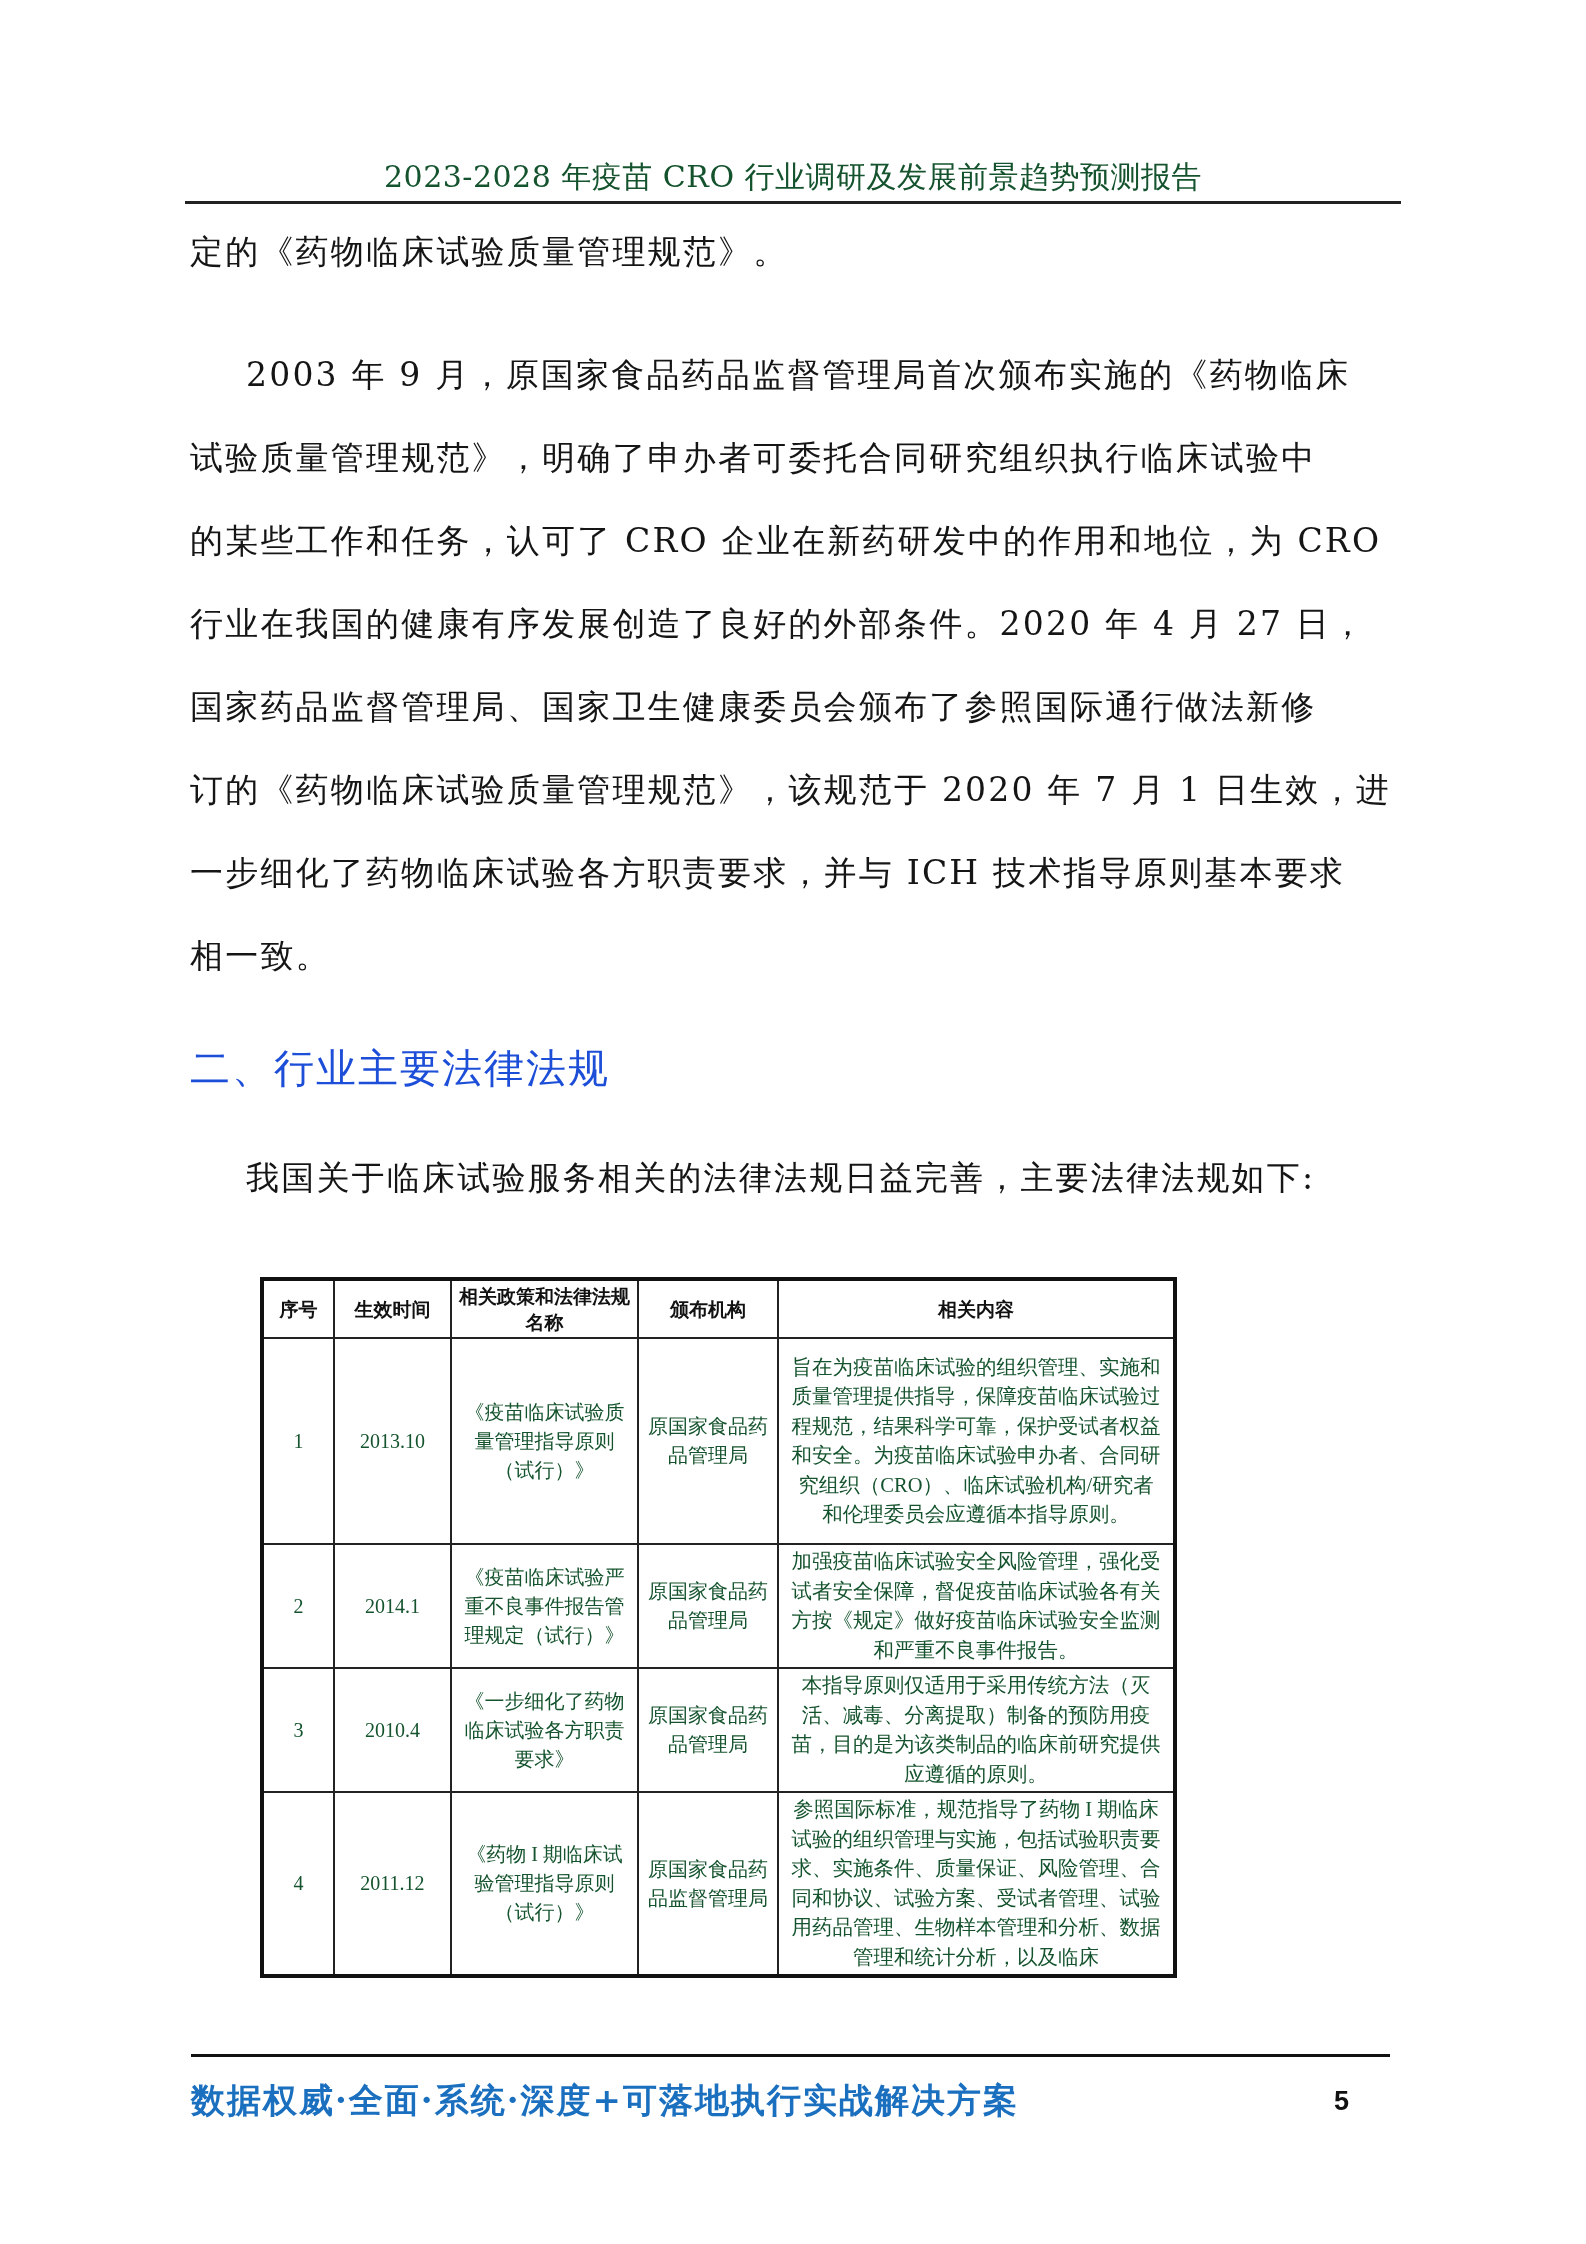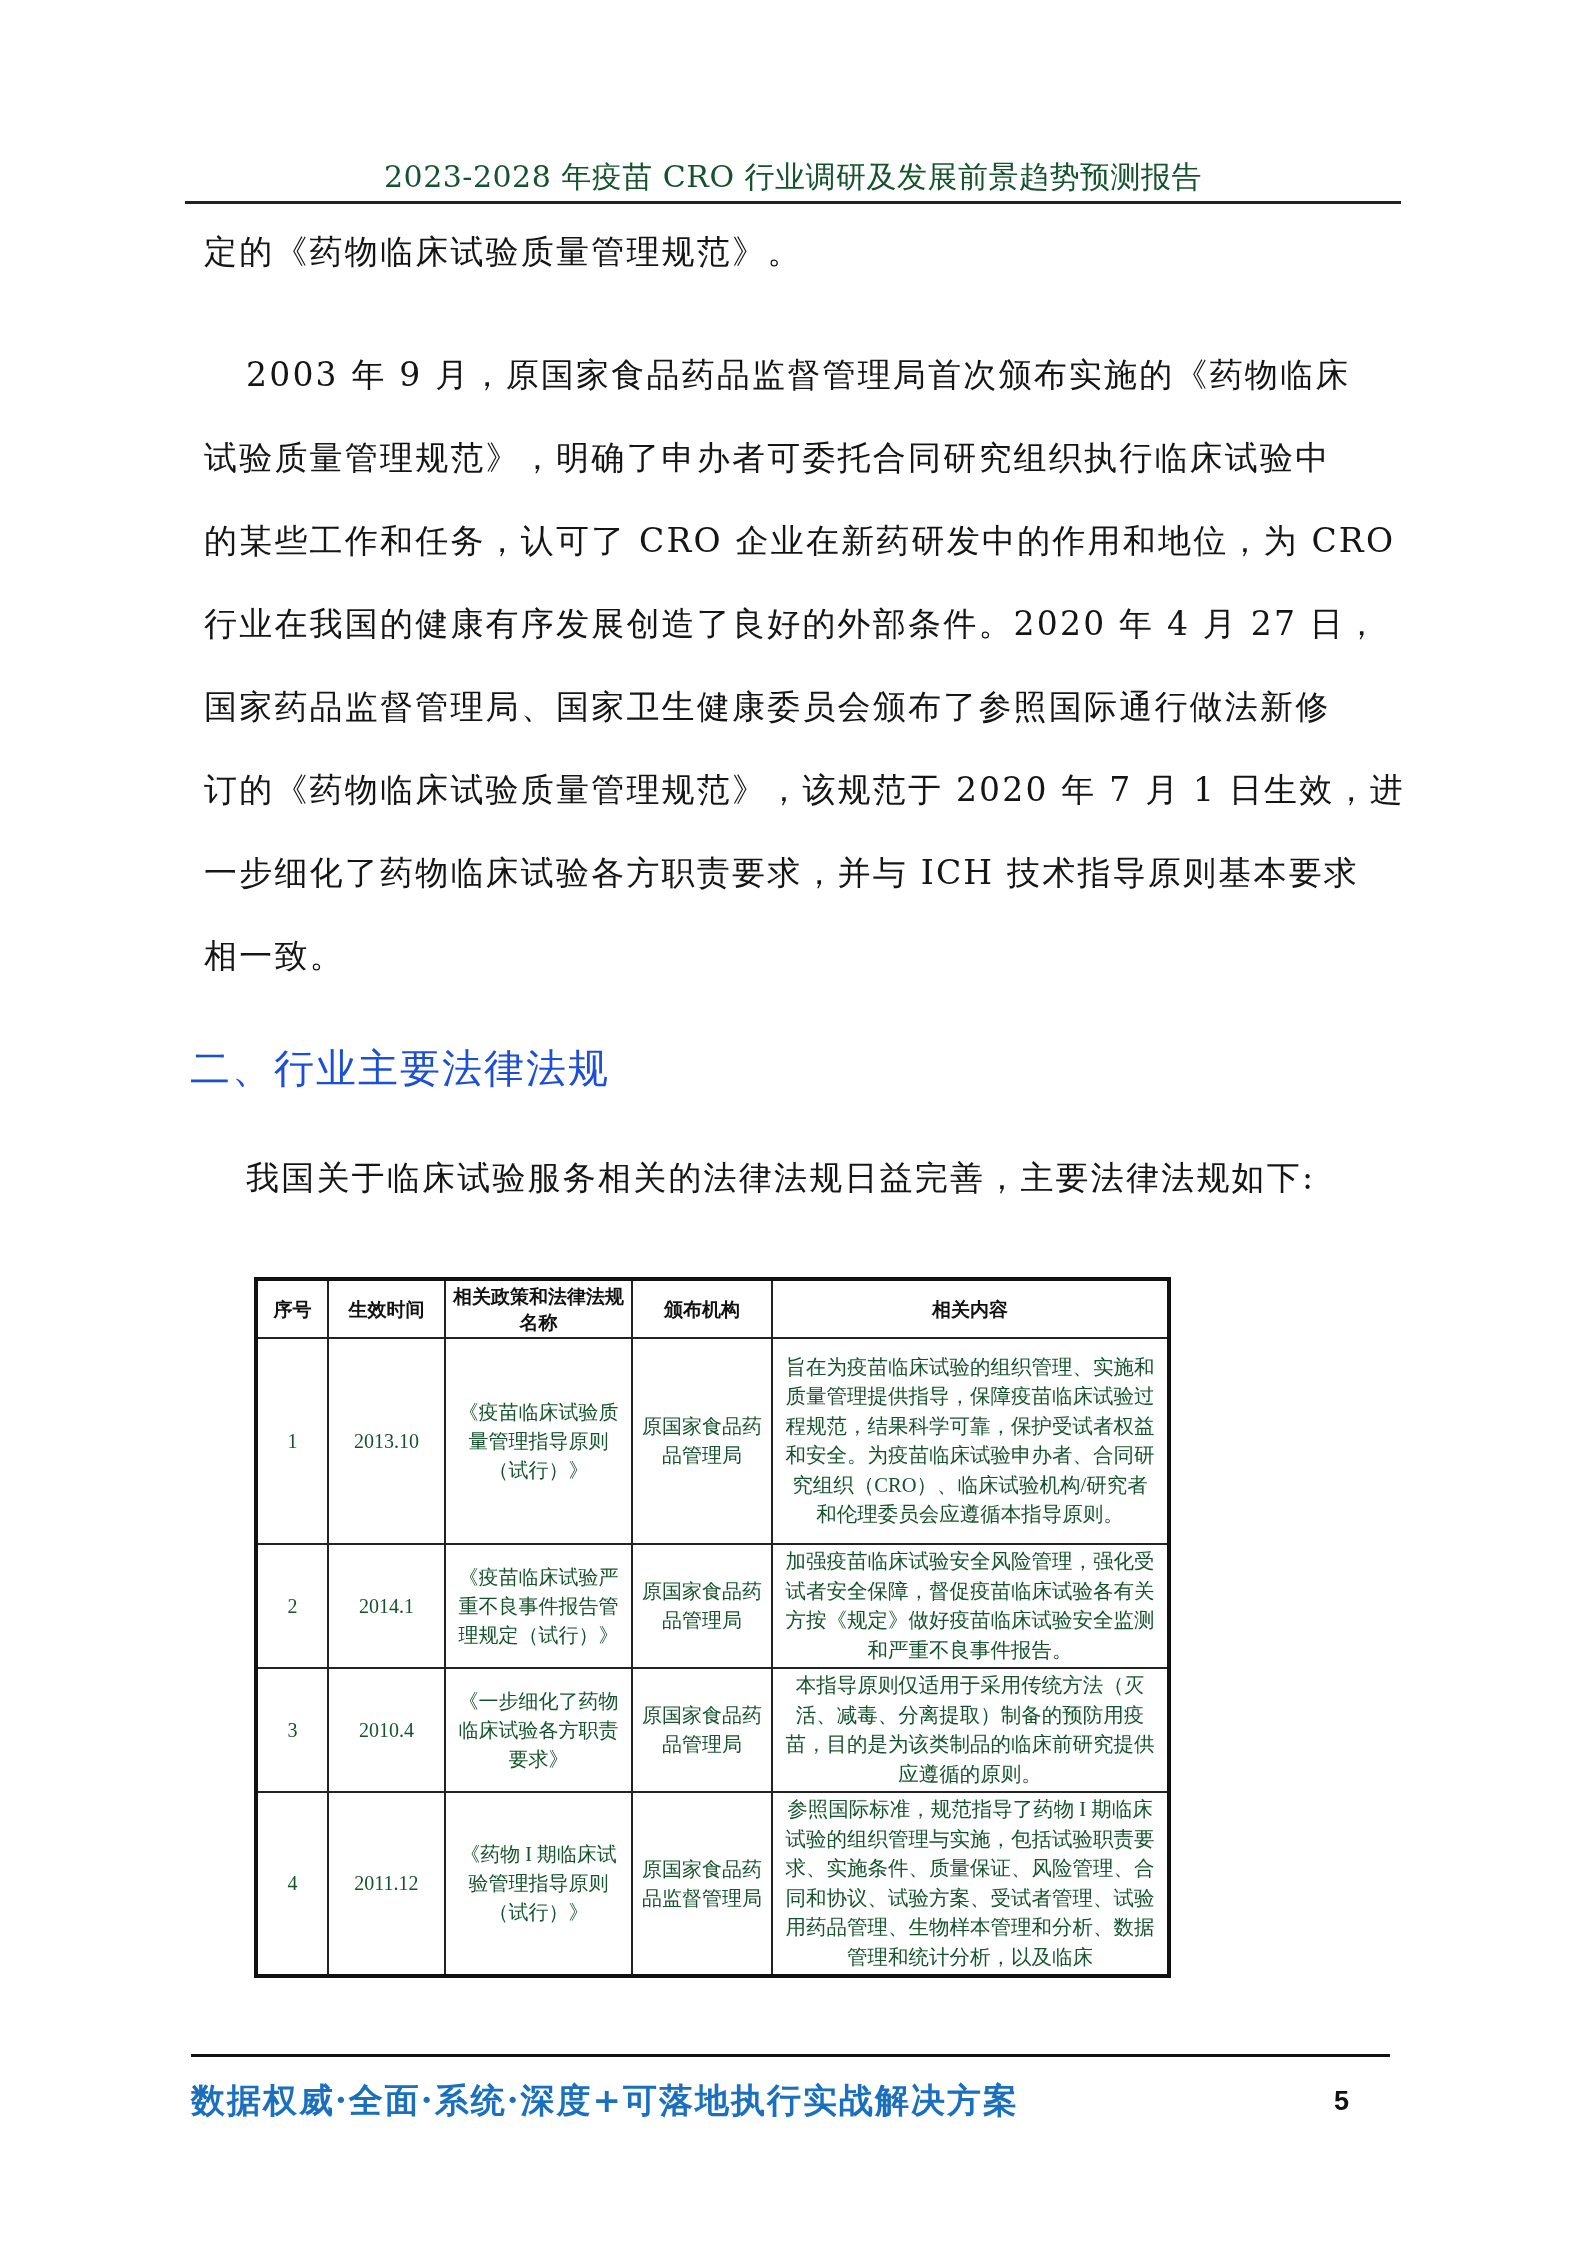--- a/index.html
+++ b/index.html
@@ -2,25 +2,25 @@
 <html><head>
 <meta charset="utf-8">
 <style>
   html, body { margin: 0; padding: 0; background: #ffffff; }
   body { width: 1586px; height: 2244px; position: relative; overflow: hidden;
          font-family: "DejaVu Serif", "Liberation Serif", serif; color: #111; }
   .abs { position: absolute; }
   .header-title { left: 185px; width: 1216px; top: 158px; text-align: center;
                   font-size: 30px; line-height: 38px; color: #14532d; letter-spacing: 0.5px; }
   .header-rule { left: 185px; width: 1216px; top: 201px; height: 3px; background: #222; }
-  .line { position: absolute; left: 204px; font-size: 33px; line-height: 40px; color: #151515;
+  .line { position: absolute; left: 190px; font-size: 33px; line-height: 40px; color: #151515;
           white-space: nowrap; letter-spacing: 2.2px; }
   .heading { left: 190px; top: 1045px; font-family: "DejaVu Sans", "Liberation Sans", sans-serif;
              font-size: 40px; line-height: 46px; color: #1d4ed8; letter-spacing: 2px; }
-  table.laws { position: absolute; left: 254px; top: 1277px; width: 913px; height: 676px;
+  table.laws { position: absolute; left: 260px; top: 1277px; width: 913px; height: 676px;
                border-collapse: collapse; border: 4px solid #111; table-layout: fixed;
                font-family: "Liberation Serif", "DejaVu Serif", serif; padding-left: 32px; }
   table.laws td, table.laws th { border: 2px solid #222; text-align: center; vertical-align: middle;
                padding: 2px 6px; font-size: 20px; line-height: 29px; color: #14532d; }
   table.laws th { font-family: "DejaVu Sans", "Liberation Sans", sans-serif; font-weight: bold;
                font-size: 19px; line-height: 26px; color: #111; }
   table.laws td.content { font-size: 20.5px; line-height: 29.5px; padding: 2px 10px; text-align: center; }
   .footer-rule { left: 191px; width: 1199px; top: 2054px; height: 3px; background: #111; }
   .footer-text { left: 191px; top: 2083px; font-size: 34px; line-height: 34px; font-weight: bold;
                  color: #1a6fbf; letter-spacing: 2px; font-family: "DejaVu Serif", serif; }

